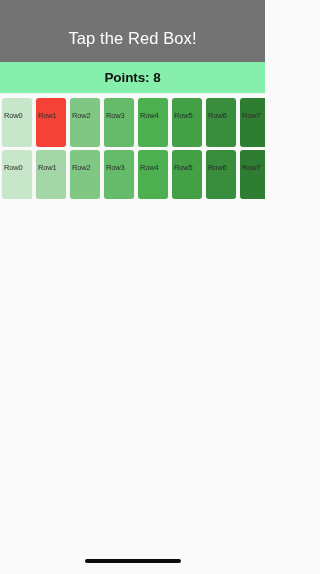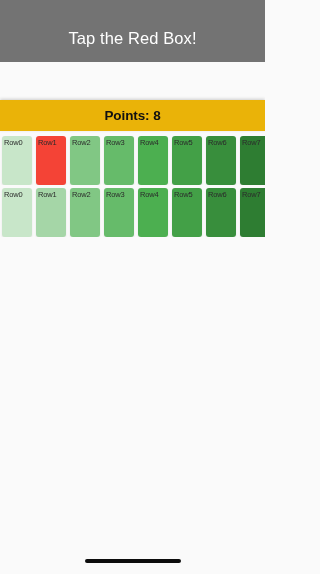--- a/index.html
+++ b/index.html
@@ -32,28 +32,27 @@
     font-size: 16.5px;
     font-weight: 400;
     letter-spacing: 0.1px;
     line-height: 1;
     padding-top: 14px;
   }
 
   
   #stats-row {
     height: 31px;
-    background: #eab308;
+    background: #86efac;
     display: flex;
     align-items: center;
     justify-content: center;
     box-shadow: 0 -1px 3px rgba(0,0,0,0.18);
     position: relative;
     z-index: 2;
-    margin-top: 38px;
   }
 
   .stat-label {
     font-size: 13.5px;
     font-weight: bold;
     color: #111111;
     white-space: nowrap;
     letter-spacing: -0.1px;
   }
 
@@ -72,21 +71,21 @@
     height: 49px;
     overflow: hidden;
     flex-wrap: nowrap;
   }
 
   .box {
     width: 30px;
     min-width: 30px;
     height: 49px;
     border-radius: 3px;
-    padding: 3px 0 0 2px;
+    padding: 14px 0 0 2px;
     box-shadow: 0 1px 2px rgba(0,0,0,0.10);
     flex: 0 0 auto;
   }
 
   .box-label {
     font-size: 7.5px;
     color: #2b2b2b;
     line-height: 1;
     letter-spacing: -0.15px;
     white-space: nowrap;

